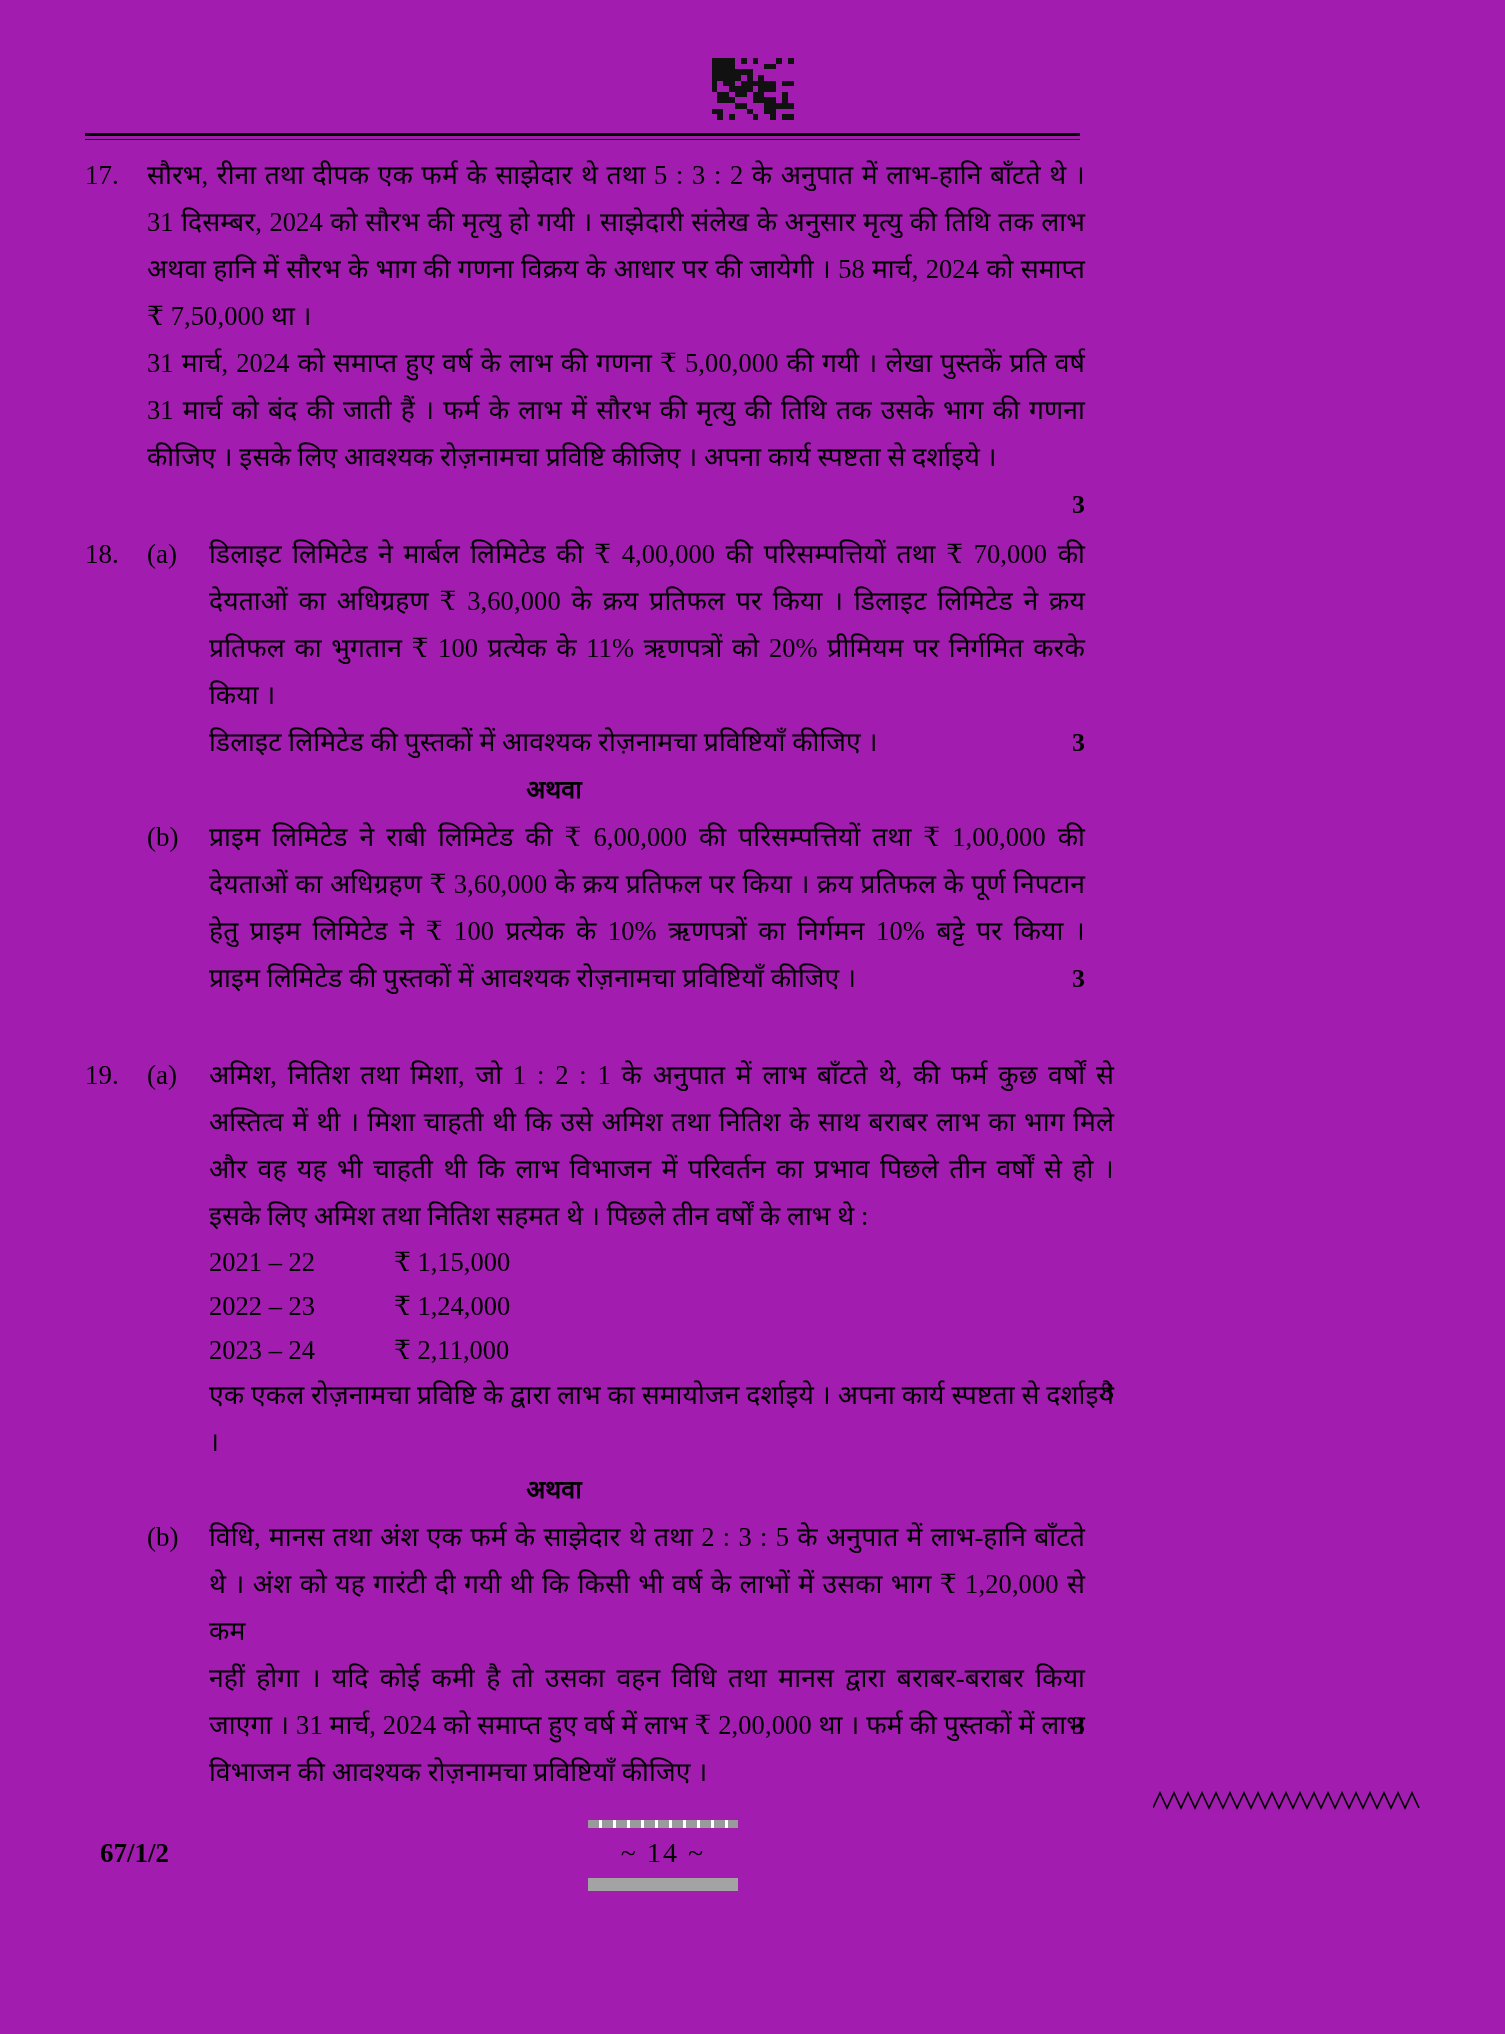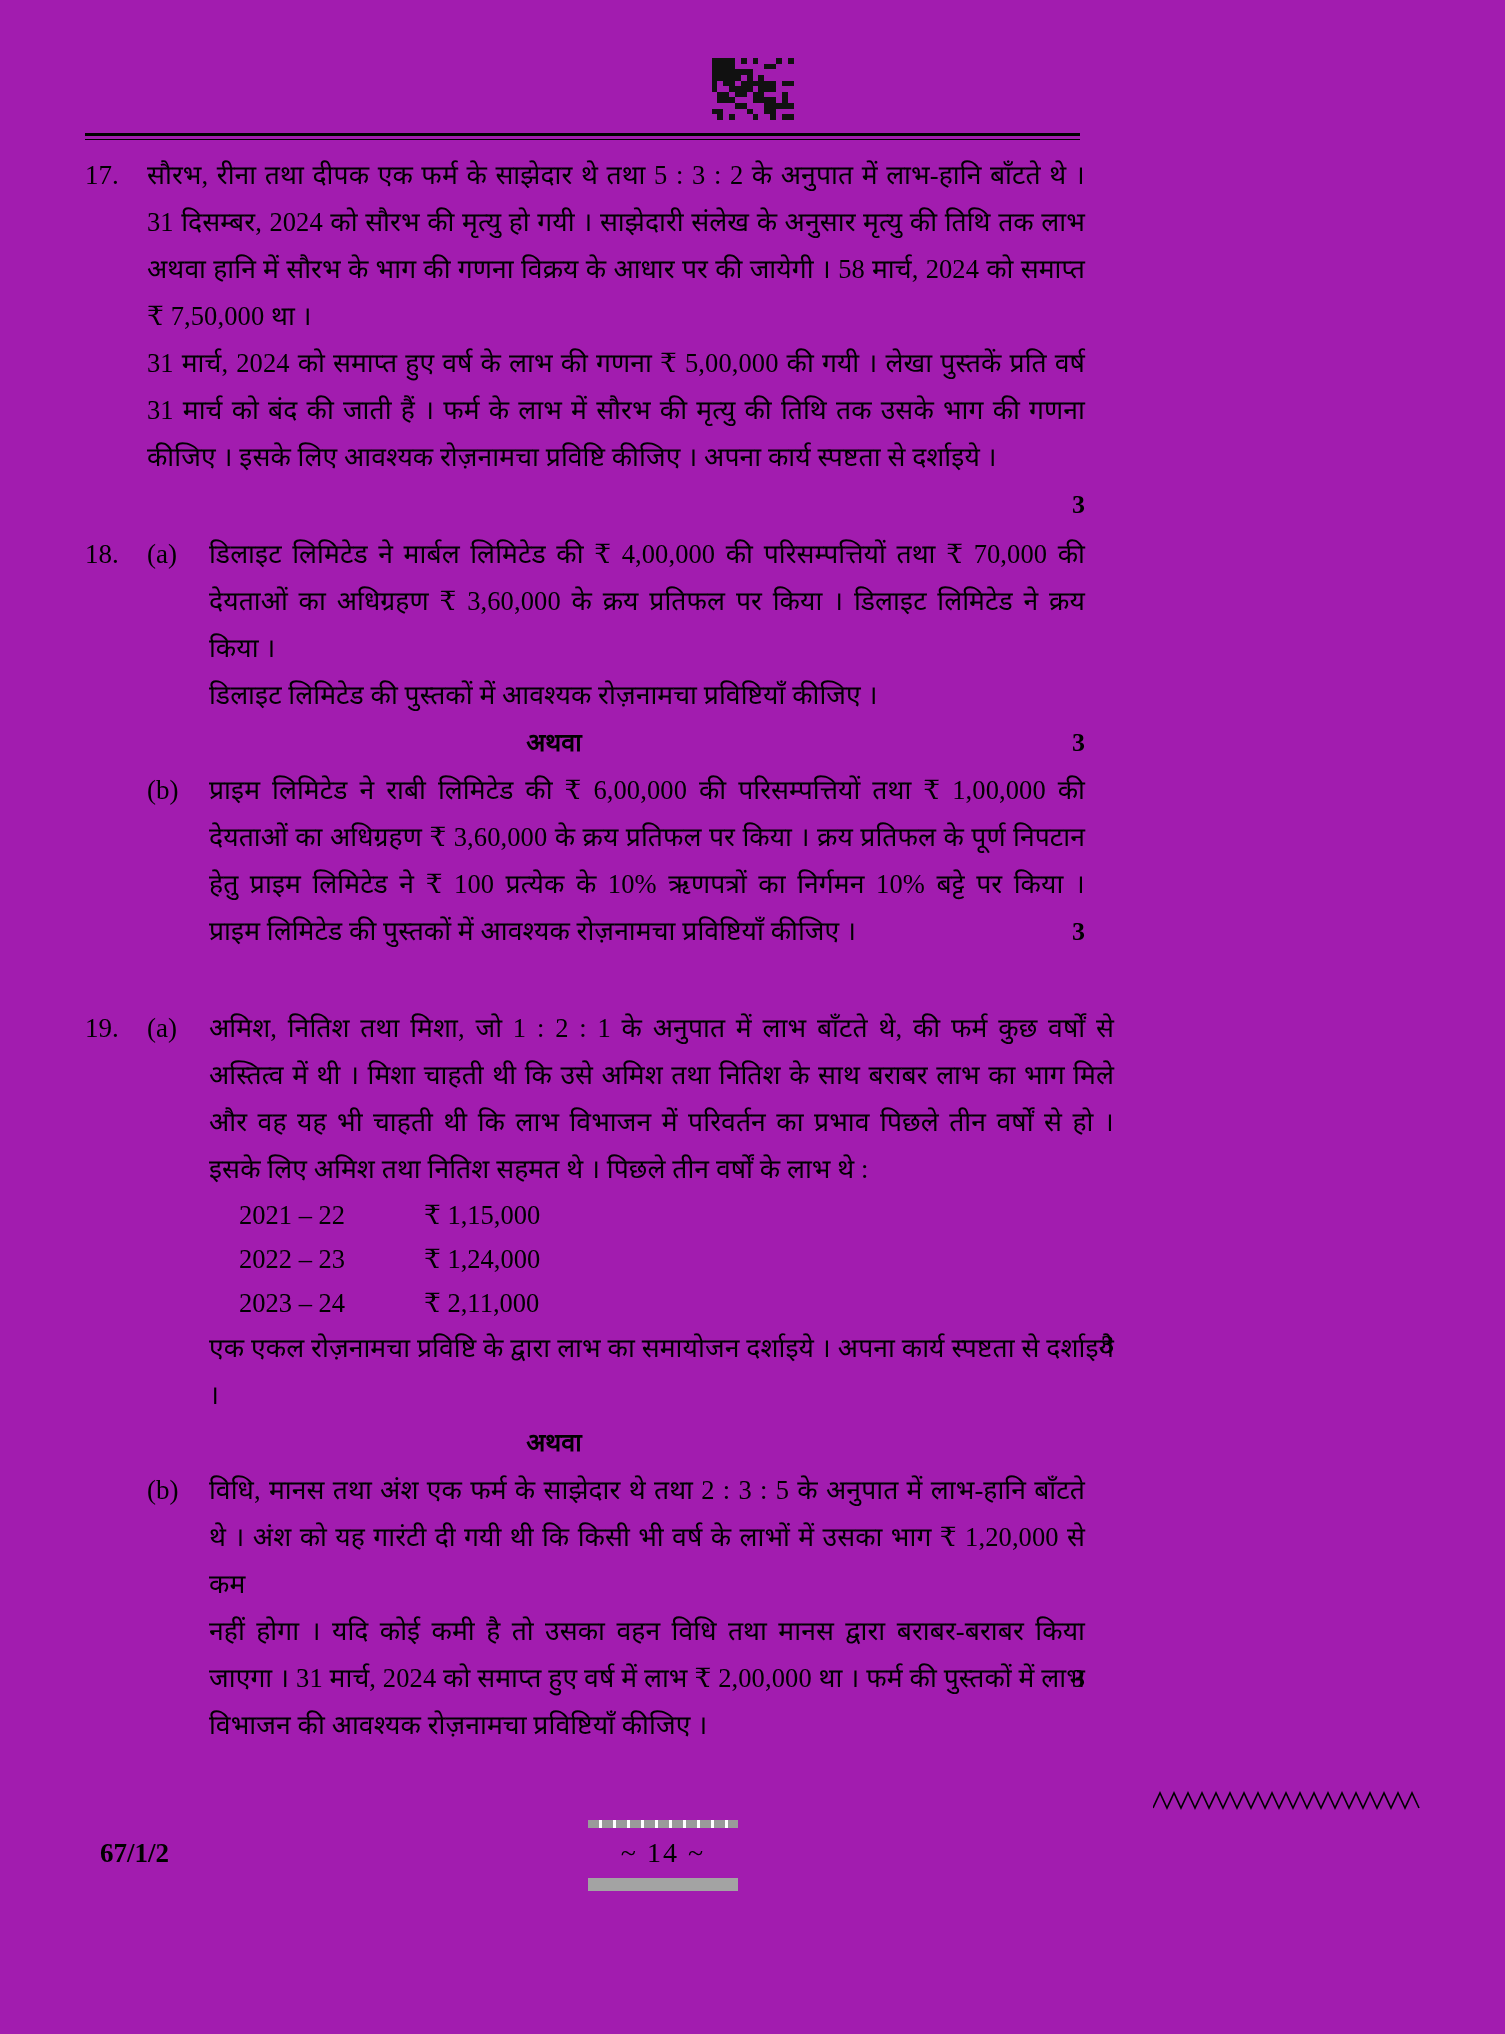--- a/index.html
+++ b/index.html
@@ -122,21 +122,20 @@
     font-weight: bold;
     line-height: 44px;
     margin: 2px 0 2px 0;
   }
 
   .yeartable { margin: 0; }
   .yearrow {
     display: flex;
     font-size: 26.5px;
     line-height: 44px;
-    margin-left: 30px;
   }
   .yearrow .yr { width: 185px; flex: 0 0 185px; }
   .yearrow .amt { }
   .spacer-md { height: 42px; }
 
   
   .footer-code {
     position: absolute;
     left: 100px;
     top: 1838px;
@@ -364,20 +363,21 @@
 
     <div class="spacer-md"></div>
 
     <div class="qblock">
       <div class="qrow">
         <div class="qnum">18.</div>
         <div class="qsub">(a)</div>
         <div class="qbody">
           <div class="line just">डिलाइट लिमिटेड ने मार्बल लिमिटेड की ₹ 4,00,000 की परिसम्पत्तियों तथा ₹ 70,000 की</div>
           <div class="line just">देयताओं का अधिग्रहण ₹ 3,60,000 के क्रय प्रतिफल पर किया । डिलाइट लिमिटेड ने क्रय</div>
+          <div class="line just">प्रतिफल का भुगतान ₹ 100 प्रत्येक के 11% ऋणपत्रों को 20% प्रीमियम पर निर्गमित करके</div>
           <div class="line last">किया ।</div>
           <div class="line last">डिलाइट लिमिटेड की पुस्तकों में आवश्यक रोज़नामचा प्रविष्टियाँ कीजिए ।</div>
           <div class="marks" style="top:188px">3</div>
         </div>
       </div>
 
       <div class="athwa" style="margin-left:-62px">अथवा</div>
 
       <div class="qrow">
         <div class="qnum"></div>

